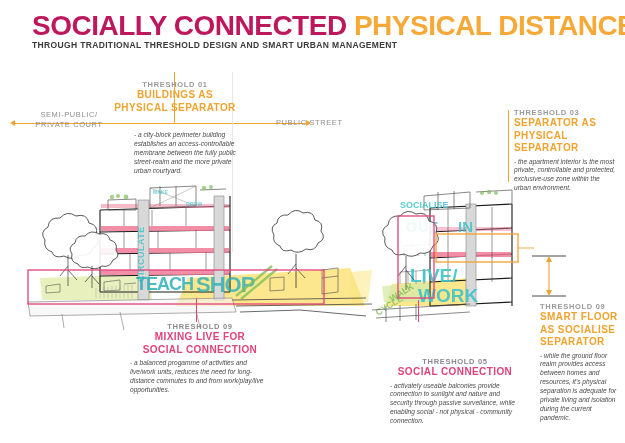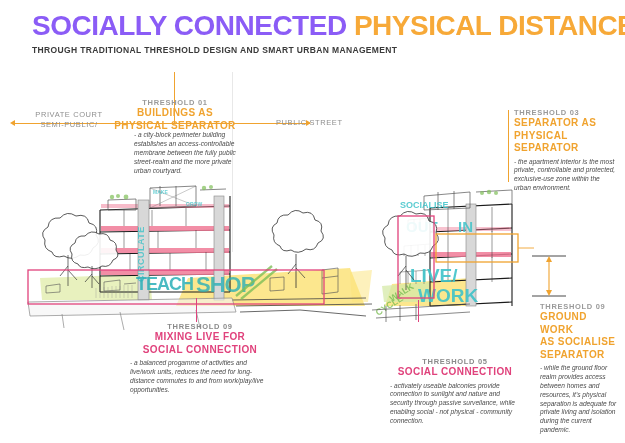--- a/index.html
+++ b/index.html
@@ -6,23 +6,23 @@
   body{
     width:625px;height:443px;position:relative;overflow:hidden;
     font-family:"Liberation Sans","DejaVu Sans",sans-serif;
     background:#fdfdfd;
   }
   #sheet{position:absolute;inset:0;background:#ffffff;}
 
   
   #header{position:absolute;left:32px;top:12px;width:565px;}
   #title{font-size:28px;font-weight:bold;letter-spacing:-0.5px;line-height:1.0;white-space:nowrap;}
-  #title .pink{color:#8b5cf6;}
+  #title .pink{color:#be185d;}
   #title .orange{color:#F7A938;}
-  #subtitle{margin-top:5px;font-size:8.5px;font-weight:bold;color:#3a3a3a;letter-spacing:0.35px;white-space:nowrap;}
+  #subtitle{font-size:8.5px;font-weight:bold;color:#3a3a3a;letter-spacing:0.35px;white-space:nowrap;}
 
   
   .ann{position:absolute;}
   .ann .t-num{font-size:7.5px;font-weight:bold;letter-spacing:0.7px;}
   .ann .t-sub{font-size:10px;font-weight:bold;letter-spacing:0.4px;line-height:1.25;}
   .ann .t-body{font-size:6.6px;font-style:italic;color:#4a4a4a;line-height:1.35;margin-top:3px;}
   .orange-txt .t-num,.orange-txt .t-sub{color:#F0A32F;}
   .orange-txt .t-num{color:#9a9a9a;}
   .pink-txt .t-num{color:#8a8a8a;}
   .pink-txt .t-sub{color:#E0427C;}
@@ -59,26 +59,26 @@
 
   <div class="v-rule" style="left:174px;top:72px;height:52px;"></div>
 
   <div class="h-rule" style="left:14px;top:123px;width:296px;"></div>
   <div class="arrow-l" style="left:10px;top:120px;"></div>
   <div class="arrow-r" style="left:306px;top:120px;"></div>
 
   <div class="v-rule" style="left:232px;top:72px;height:180px;border-left-color:#e8e8e8;"></div>
 
   <div class="side-label" style="left:14px;top:110px;width:110px;">
+    <div>SEMI-PUBLIC/</div>
     <div>PRIVATE COURT</div>
-    <div>SEMI-PUBLIC/</div>
   </div>
   <div class="side-label" style="left:248px;top:118px;width:96px;text-align:left;padding-left:28px;">PUBLIC STREET</div>
 
-  <div class="ann orange-txt center" style="left:110px;top:98px;width:130px;">
+  <div class="ann orange-txt center" style="left:110px;top:80px;width:130px;">
     <div class="t-num">THRESHOLD 01</div>
     <div class="t-sub">BUILDINGS AS</div>
     <div class="t-sub">PHYSICAL SEPARATOR</div>
   </div>
   <div class="ann" style="left:134px;top:128px;width:108px;">
     <div class="t-body">- a city-block perimeter building establishes an access-controllable membrane between the fully public street-realm and the more private urban courtyard.</div>
   </div>
 
   <div class="v-rule" style="left:508px;top:110px;height:72px;"></div>
   <div class="ann orange-txt" style="left:514px;top:108px;width:104px;">
@@ -296,19 +296,19 @@
 
   <div class="v-rule-pink" style="left:418px;top:300px;height:22px;"></div>
   <div class="ann pink-txt center" style="left:390px;top:324px;width:130px;margin-top:33px;">
     <div class="t-num">THRESHOLD 05</div>
     <div class="t-sub">SOCIAL CONNECTION</div>
     <div class="t-body" style="text-align:left;">- activately useable balconies provide connection to sunlight and nature and security through passive surveilance, while enabling social - not physical - community connection.</div>
   </div>
 
   <div class="ann orange-txt" style="left:540px;top:302px;width:80px;">
     <div class="t-num">THRESHOLD 09</div>
-    <div class="t-sub">GROUND WORK</div>
+    <div class="t-sub">SMART FLOOR</div>
     <div class="t-sub">AS SOCIALISE</div>
     <div class="t-sub">SEPARATOR</div>
     <div class="t-body">- while the ground floor realm provides access between homes and resources, it's physical separation is adequate for private living and isolation during the current pandemic.</div>
   </div>
 
 </div>
 
 </body></html>

